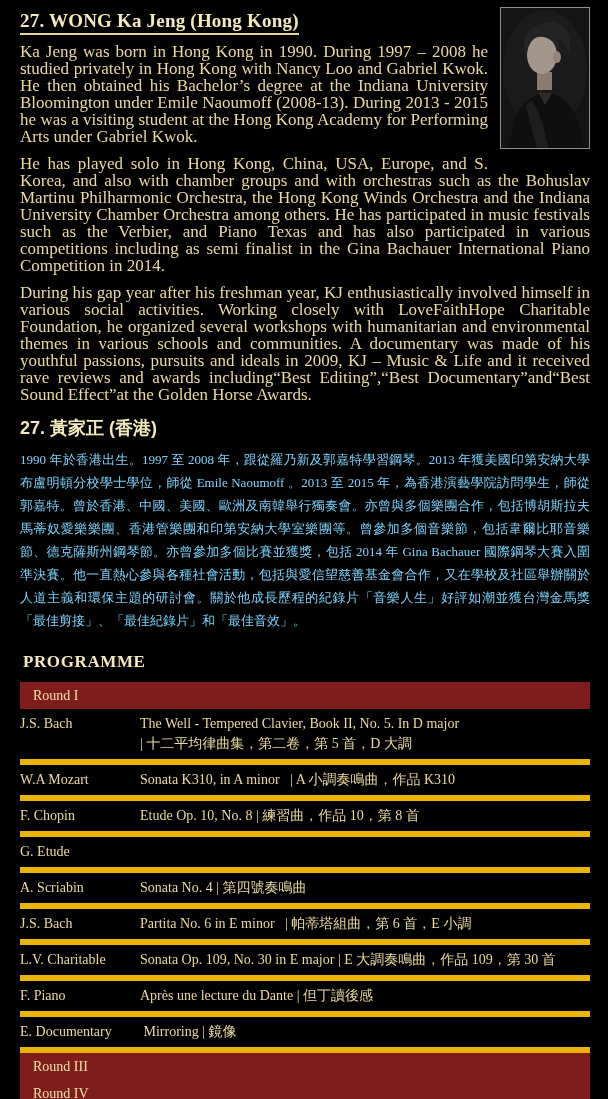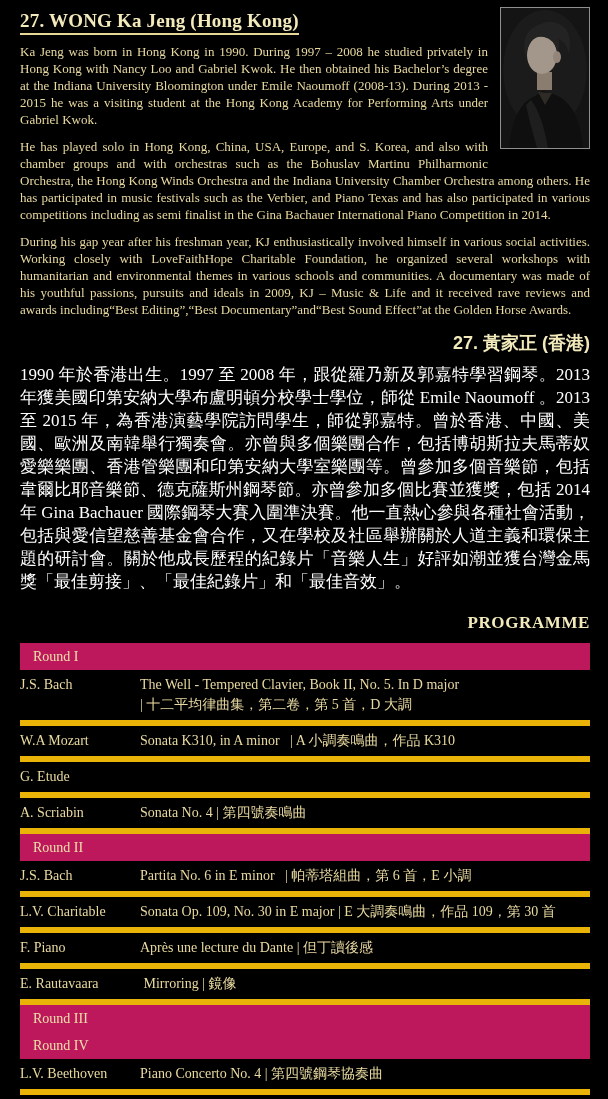--- a/index.html
+++ b/index.html
@@ -5,29 +5,29 @@
   html,body{margin:0;padding:0;background:#000;}
   body{width:608px;height:1099px;overflow:hidden;
        font-family:"Liberation Serif","DejaVu Serif",serif;}
   .doc{box-sizing:border-box;width:608px;height:931px;
        padding:6px 18px 0 20px;color:#e9daa0;}
   h1.title{display:inline-block;margin:4px 0 8px 0;font-size:19px;line-height:22px;
        color:#f3eabc;border-bottom:2px solid #e6d795;padding-bottom:1px;
        letter-spacing:.2px;}
   .photo{float:right;width:88px;height:140px;margin:1px 0 8px 12px;
        border:1px solid #8f8f8f;background:#141414;overflow:hidden;}
-  p.bio{margin:0 0 10px 0;font-size:13px;line-height:17px;text-align:justify;
+  p.bio{margin:0 0 10px 0;font-size:17px;line-height:17px;text-align:justify;
        color:#e9daa0;}
   h2.title-zh{margin:14px 0 9px 0;font-size:18px;line-height:22px;color:#f3eabc;
-       font-family:"Liberation Sans","DejaVu Sans",sans-serif;font-weight:bold;text-align:right;}
-  p.bio-zh{margin:0;font-size:17px;line-height:23px;text-align:justify;color:#ffffff;}
-  h3.prog{margin:20px 0 10px 16px;font-size:17px;line-height:20px;color:#f3eabc;
-       letter-spacing:.6px;text-align:right;}
+       font-family:"Liberation Sans","DejaVu Sans",sans-serif;font-weight:bold;}
+  p.bio-zh{margin:0;font-size:13px;line-height:23px;text-align:justify;color:#7dd3fc;}
+  h3.prog{margin:20px 0 10px 3px;font-size:17px;line-height:20px;color:#f3eabc;
+       letter-spacing:.6px;}
   .ptable{width:570px;font-size:14px;}
-  .round-bar{background:#be185d;color:#ece1a8;padding:5px 0 5px 13px;
+  .round-bar{background:#7f1d1d;color:#ece1a8;padding:5px 0 5px 13px;
        line-height:17px;}
   .prow{display:flex;border-bottom:6px solid #eab308;padding:6px 0;}
   .composer{width:120px;flex:0 0 120px;line-height:18px;}
   .piece{flex:1;line-height:18px;white-space:pre-wrap;}
   .piece div{margin:0 0 2px 0;}
   .piece div:last-child{margin:0;}
 </style>
 </head>
 <body>
 
@@ -62,41 +62,44 @@
       <div class="round-bar">Round I</div>
       <div class="prow">
         <div class="composer">J.S. Bach</div>
         <div class="piece"><div>The Well - Tempered Clavier, Book II, No. 5. In D major</div><div>| 十二平均律曲集，第二卷，第 5 首，D 大調</div></div>
       </div>
       <div class="prow">
         <div class="composer">W.A Mozart</div>
         <div class="piece"><div>Sonata K310, in A minor   | A 小調奏鳴曲，作品 K310</div></div>
       </div>
       <div class="prow">
+        <div class="composer">F. Chopin</div>
+        <div class="piece"><div>Etude Op. 10, No. 8 | 練習曲，作品 10，第 8 首</div></div>
+      </div>
+      <div class="prow">
         <div class="composer">G. Etude</div>
       </div>
       <div class="prow">
         <div class="composer">A. Scriabin</div>
         <div class="piece"><div>Sonata No. 4 | 第四號奏鳴曲</div></div>
       </div>
-      <div class="round-bar">Round II</div>
       <div class="prow">
         <div class="composer">J.S. Bach</div>
         <div class="piece"><div>Partita No. 6 in E minor   | 帕蒂塔組曲，第 6 首，E 小調</div></div>
       </div>
       <div class="prow">
         <div class="composer">L.V. Charitable</div>
         <div class="piece"><div>Sonata Op. 109, No. 30 in E major | E 大調奏鳴曲，作品 109，第 30 首</div></div>
       </div>
       <div class="prow">
         <div class="composer">F. Piano</div>
         <div class="piece"><div>Après une lecture du Dante | 但丁讀後感</div></div>
       </div>
       <div class="prow">
-        <div class="composer">E. Rautavaara</div>
+        <div class="composer">E. Documentary</div>
         <div class="piece"><div> Mirroring | 鏡像</div></div>
       </div>
       <div class="round-bar">Round III</div>
       <div class="round-bar">Round IV</div>
       <div class="prow">
         <div class="composer">L.V. Beethoven</div>
         <div class="piece"><div>Piano Concerto No. 4 | 第四號鋼琴協奏曲</div></div>
       </div>
     </div>
 

